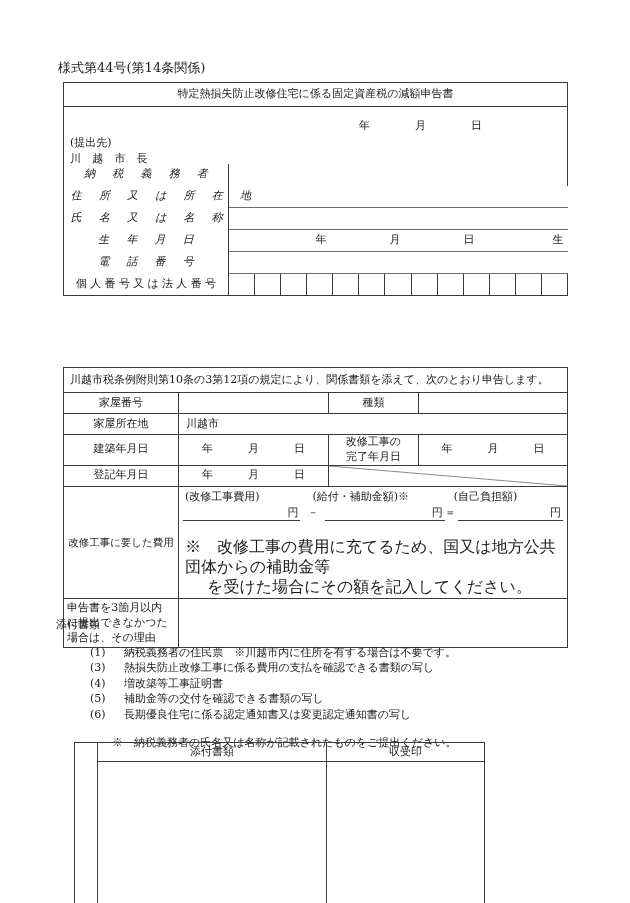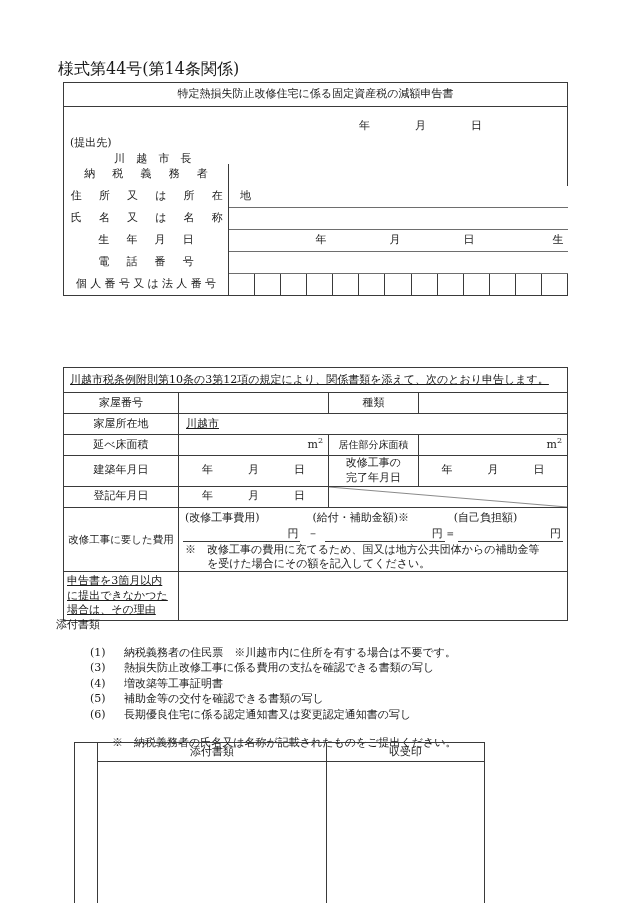--- a/index.html
+++ b/index.html
@@ -12,43 +12,43 @@
     font-family: "DejaVu Serif", "Liberation Serif", serif;
     color: #1a1a1a;
     position: relative;
     overflow: hidden;
   }
   .page { position: absolute; left: 0; top: 0; width: 630px; height: 903px; }
 
   .form-no {
     position: absolute;
     left: 58px; top: 59px;
-    font-size: 16px;
+    font-size: 13px;
     letter-spacing: 0px;
     white-space: nowrap;
   }
 
   
   table.frm {
     position: absolute;
     border-collapse: collapse;
     table-layout: fixed;
     font-size: 11px;
   }
   table.frm td {
     border: 1px solid #3a3a3a;
     padding: 0;
     vertical-align: middle;
     font-size: 11px;
     line-height: 1.35;
   }
   .ctr { text-align: center; }
-  .lft { text-align: left; text-decoration: underline; }
+  .lft { text-align: left; }
   .nb-t { border-top: none !important; }
-  .nb-b { border-bottom: none !important; }
+  .nb-b { border-bottom: none !important; font-style: italic; }
   .nb-l { border-left: none !important; }
 
   
   .spread {
     display: inline-block;
     letter-spacing: 0.62em;
     padding-left: 0.62em;
     text-indent: 0;
     white-space: nowrap;
   }
@@ -70,21 +70,21 @@
   .date-line {
     position: absolute; left: 0; right: 0; top: 12px;
     text-align: right; padding-right: 40px;
     font-size: 11px;
   }
   .date-line span { display: inline-block; width: 56px; text-align: left; }
   .submit-to {
     position: absolute; left: 6px; top: 28px;
     font-size: 11px; line-height: 1.45;
   }
-  .submit-to .l2 { letter-spacing: 0.35em; margin-left: 44px; }
+  .submit-to .l2 { letter-spacing: 0.35em; }
   .u-line { border-top: none !important; border-bottom: 1px solid #6e6e6e !important;
             border-left: none !important; border-right: none !important; }
   .birth-inner {
     display: flex; width: 100%; padding-right: 4px;
     justify-content: flex-end; gap: 0px;
   }
   .birth-inner i { font-style: normal; display: inline-block; width: 74px; text-align: left; }
   .birth-inner i.last { width: 26px; text-align: right; }
 
   
@@ -122,21 +122,21 @@
     border-bottom: 1px solid #3a3a3a;
     text-align: right;
     padding-right: 2px;
     height: 15px;
   }
   .m1w { width: 136px; }
   .m2w { width: 138px; }
   .m3w { width: 122px; }
   .op { padding: 0 7px; }
   .note {
-    font-size: 11px; line-height: 1.28; margin-top: 1px; padding-left: 2px;
+    font-size: 16px; line-height: 1.28; margin-top: 16px; padding-left: 2px;
     text-indent: 0;
   }
   .note .ln2 { display: block; padding-left: 22px; }
   .reason-cell { height: 43px !important; line-height: 1.3; padding: 2px 3px !important; font-size: 11px; }
 
   
   .attach {
     position: absolute; left: 56px; top: 617px; width: 520px;
     font-size: 11px; line-height: 1.42;
   }
@@ -276,30 +276,20 @@
         <td class="lft padl"></td>
         <td class="ctr">種類</td>
         <td class="lft padl"></td>
       </tr>
 
       <tr>
         <td class="ctr">家屋所在地</td>
         <td class="lft padl" colspan="3">川越市</td>
       </tr>
 
-      <tr>
-        <td class="ctr">延べ床面積</td>
-        <td class="m2">
-          <span></span><span>m<span class="sq">2</span></span>
-        </td>
-        <td class="ctr" style="font-size:10px">居住部分床面積</td>
-        <td class="m2">
-          <span></span><span>m<span class="sq">2</span></span>
-        </td>
-      </tr>
 
       <tr>
         <td class="ctr">建築年月日</td>
         <td class="ymd">
           <i>年</i><i>月</i><i>日</i>
         </td>
         <td class="ctr two-line">
           <div>改修工事の</div>
           <div>完了年月日</div>
         </td>

